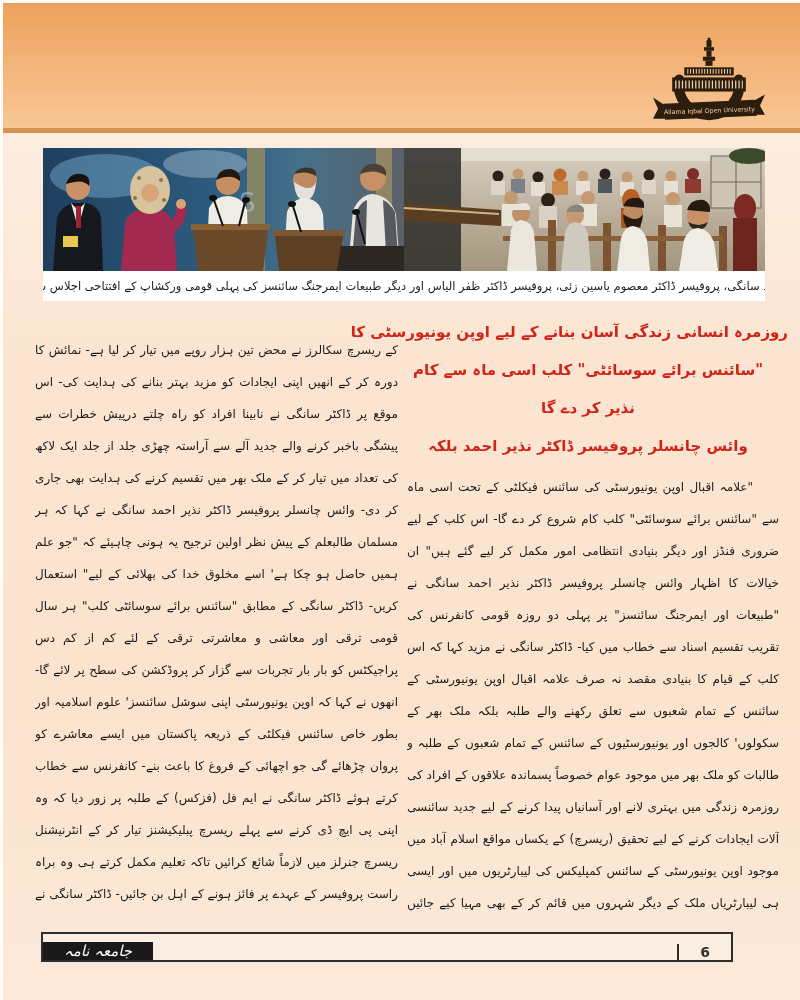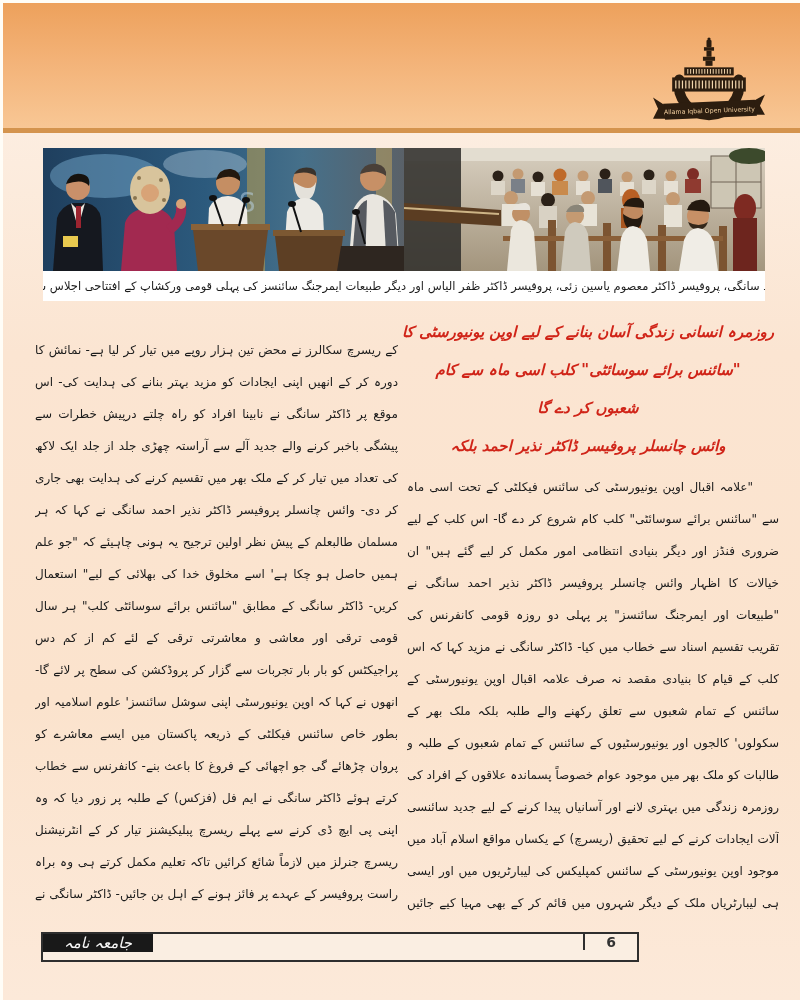--- a/index.html
+++ b/index.html
@@ -19,32 +19,32 @@
   .photo{position:absolute;left:40px;top:145px;width:722px;height:123px;display:block;}
   .caption{
     position:absolute;left:40px;top:268px;width:722px;height:30px;background:#ffffff;
     display:flex;align-items:center;justify-content:center;direction:rtl;
     font-size:11.5px;color:#1d1d1d;white-space:nowrap;overflow:hidden;
   }
   .headline{
     position:absolute;left:385px;top:310px;width:400px;text-align:center;direction:rtl;
     color:#d02418;font-weight:bold;font-size:15px;line-height:38px;
   }
-  .headline .hl{white-space:nowrap;font-style:italic;}
+  .headline .hl{white-space:nowrap;}
   .col{
     position:absolute;direction:rtl;text-align:justify;color:#1c1c1c;
     font-size:12px;line-height:32px;overflow:hidden;
   }
   .col p{margin:0;}
   .col p.indent{text-indent:26px;}
   .col-right{left:404px;top:468px;width:372px;height:444px;}
   .col-left{left:32px;top:331px;width:363px;height:578px;}
   .footer{
-    position:absolute;left:38px;top:929px;width:598px;height:30px;box-sizing:border-box;
-    background:#faeee2;border:2px solid #2e2e2e;display:flex;align-items:flex-start;
+    position:absolute;left:38px;top:929px;width:692px;height:30px;box-sizing:border-box;
+    background:#faeee2;border:2px solid #2e2e2e;display:flex;align-items:flex-end;
   }
   .f-label{
     width:110px;background:#191919;color:#f7f7f7;display:flex;align-items:center;justify-content:center;
     font-size:15px;font-style:italic;direction:rtl;
   }
   .f-space{flex:1;}
   .f-num{
     width:52px;border-left:2px solid #2e2e2e;display:flex;align-items:center;justify-content:center;
     font-size:14px;font-weight:bold;color:#333333;
   }
@@ -214,21 +214,21 @@
     </g>
   </svg>
 
   <div class="caption">
     <span>پروفیسر ڈاکٹر نذیر احمد سانگی، پروفیسر ڈاکٹر معصوم یاسین زئی، پروفیسر ڈاکٹر ظفر الیاس اور دیگر طبیعات ایمرجنگ سائنسز کی پہلی قومی ورکشاپ کے افتتاحی اجلاس سے خطاب کر رہے ہیں۔</span>
   </div>
 
   <div class="headline">
     <div class="hl">روزمرہ انسانی زندگی آسان بنانے کے لیے اوپن یونیورسٹی کا</div>
     <div class="hl">"سائنس برائے سوسائٹی" کلب اسی ماہ سے کام</div>
-    <div class="hl">شعبوں کر دے گا</div>
+    <div class="hl">نذیر کر دے گا</div>
     <div class="hl">وائس چانسلر پروفیسر ڈاکٹر نذیر احمد بلکہ</div>
   </div>
 
   <div class="col col-right">
     <p class="indent">"علامہ اقبال اوپن یونیورسٹی کی سائنس فیکلٹی کے تحت اسی ماہ سے "سائنس برائے سوسائٹی" کلب کام شروع کر دے گا- اس کلب کے لیے ضروری فنڈز اور دیگر بنیادی انتظامی امور مکمل کر لیے گئے ہیں" ان خیالات کا اظہار وائس چانسلر پروفیسر ڈاکٹر نذیر احمد سانگی نے "طبیعات اور ایمرجنگ سائنسز" پر پہلی دو روزہ قومی کانفرنس کی تقریب تقسیم اسناد سے خطاب میں کیا- ڈاکٹر سانگی نے مزید کہا کہ اس کلب کے قیام کا بنیادی مقصد نہ صرف علامہ اقبال اوپن یونیورسٹی کے سائنس کے تمام شعبوں سے تعلق رکھنے والے طلبہ بلکہ ملک بھر کے سکولوں' کالجوں اور یونیورسٹیوں کے سائنس کے تمام شعبوں کے طلبہ و طالبات کو ملک بھر میں موجود عوام خصوصاً پسماندہ علاقوں کے افراد کی روزمرہ زندگی میں بہتری لانے اور آسانیاں پیدا کرنے کے لیے جدید سائنسی آلات ایجادات کرنے کے لیے تحقیق (ریسرچ) کے یکساں مواقع اسلام آباد میں موجود اوپن یونیورسٹی کے سائنس کمپلیکس کی لیبارٹریوں میں اور ایسی ہی لیبارٹریاں ملک کے دیگر شہروں میں قائم کر کے بھی مہیا کیے جائیں گے-</p>
 
   </div>
 
   <div class="col col-left">
     <p>کے ریسرچ سکالرز نے محض تین ہزار روپے میں تیار کر لیا ہے- نمائش کا دورہ کر کے انھیں اپنی ایجادات کو مزید بہتر بنانے کی ہدایت کی- اس موقع پر ڈاکٹر سانگی نے نابینا افراد کو راہ چلتے درپیش خطرات سے پیشگی باخبر کرنے والے جدید آلے سے آراستہ چھڑی جلد از جلد ایک لاکھ کی تعداد میں تیار کر کے ملک بھر میں تقسیم کرنے کی ہدایت بھی جاری کر دی- وائس چانسلر پروفیسر ڈاکٹر نذیر احمد سانگی نے کہا کہ ہر مسلمان طالبعلم کے پیش نظر اولین ترجیح یہ ہونی چاہیئے کہ "جو علم ہمیں حاصل ہو چکا ہے' اسے مخلوق خدا کی بھلائی کے لیے" استعمال کریں- ڈاکٹر سانگی کے مطابق "سائنس برائے سوسائٹی کلب" ہر سال قومی ترقی اور معاشی و معاشرتی ترقی کے لئے کم از کم دس پراجیکٹس کو بار بار تجربات سے گزار کر پروڈکشن کی سطح پر لائے گا- انھوں نے کہا کہ اوپن یونیورسٹی اپنی سوشل سائنسز' علوم اسلامیہ اور بطور خاص سائنس فیکلٹی کے ذریعہ پاکستان میں ایسے معاشرے کو پروان چڑھائے گی جو اچھائی کے فروغ کا باعث بنے- کانفرنس سے خطاب کرتے ہوئے ڈاکٹر سانگی نے ایم فل (فزکس) کے طلبہ پر زور دیا کہ وہ اپنی پی ایچ ڈی کرنے سے پہلے ریسرچ پبلیکیشنز تیار کر کے انٹرنیشنل ریسرچ جنرلز میں لازماً شائع کرائیں تاکہ تعلیم مکمل کرتے ہی وہ براہ راست پروفیسر کے عہدے پر فائز ہونے کے اہل بن جائیں- ڈاکٹر سانگی نے طلبہ کو بتایا کہ انھوں نے اپنی پی ایچ ڈی سے پہلے پانچ ریسرچ پیپرز انٹرنیشنل جنرلز میں شائع کرا لیے تھے- انھوں نے کہا کہ "سائنس برائے سوسائٹی" کلب کی منعقدہ دو روزہ کانفرنس کی طرز پر ہر سال ملک کے مختلف شہروں بالخصوص ایبٹ آباد اور گلگت میں چار پانچ کانفرنسیں منعقد ہوں گے اور سال میں ایک کانفرنس اسلام آباد میں واقع اوپن یونیورسٹی میں منعقد ہو گی- ڈاکٹر نذیر احمد سانگی نے اوپن یونیورسٹی میں زیر تربیت ایم فل (فزکس) کے ریسرچ سکالرز کو ہدایت کی کہ ملک کو درپیش توانائی کے بحران سے متبادل' آسان اور کم قیمت ایسے آلات تیار کریں جن سے</p>

